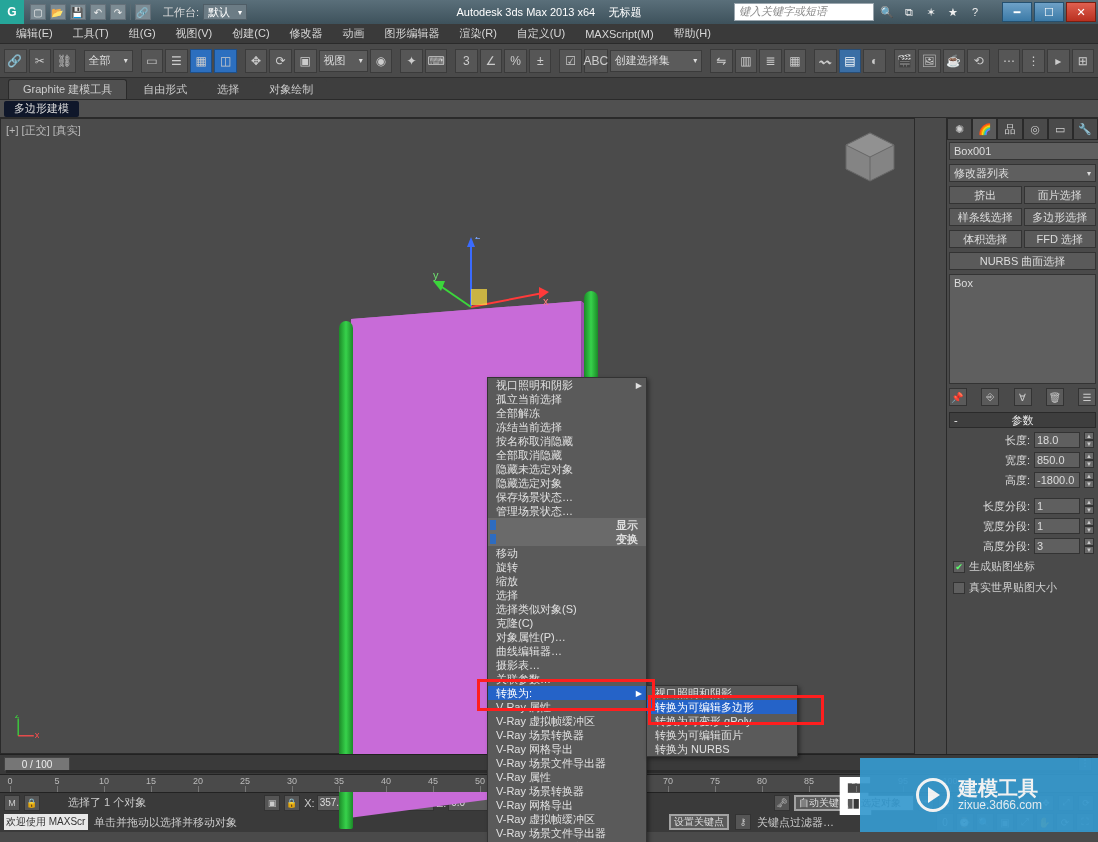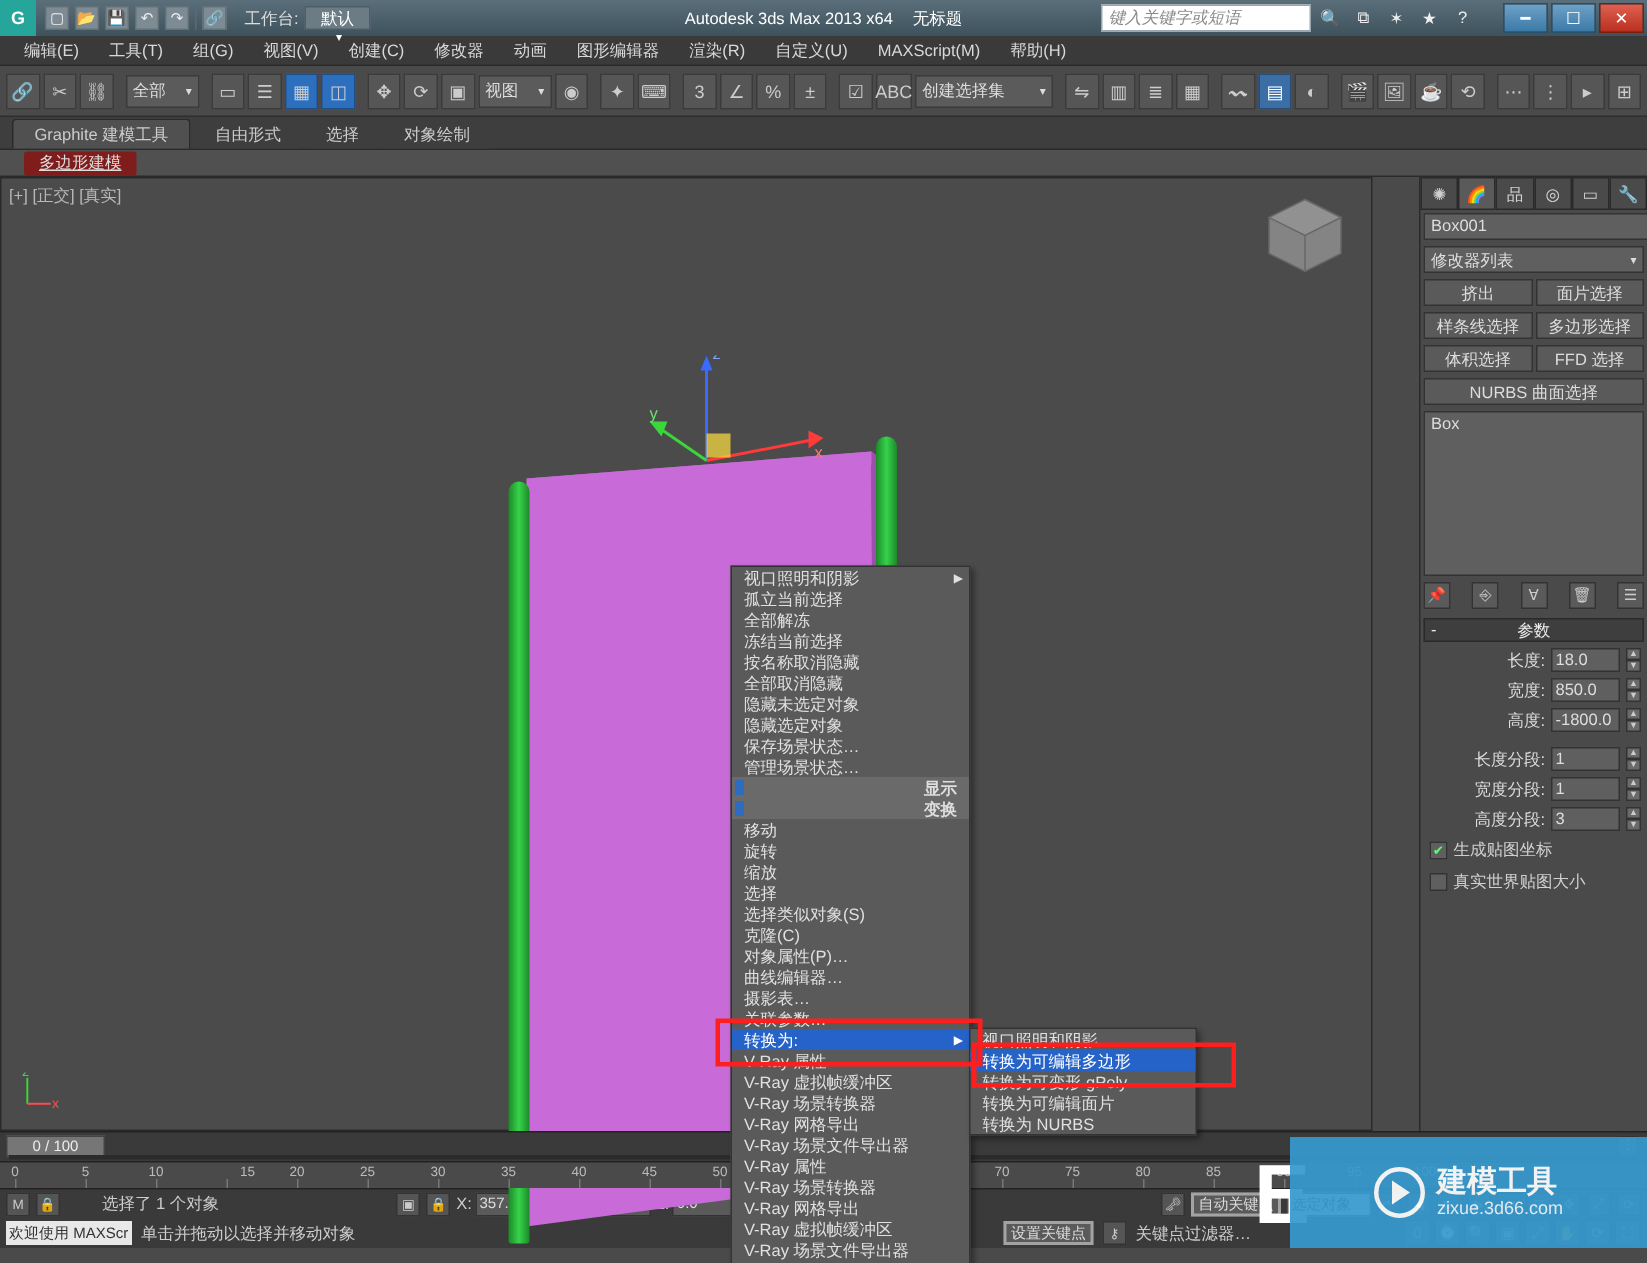--- a/index.html
+++ b/index.html
@@ -5,21 +5,21 @@
 * { margin: 0; padding: 0; box-sizing: border-box; font-family: "Microsoft YaHei", SimSun, Arial, sans-serif; font-size: 11px; -webkit-user-select: none; user-select: none; }
 html, body { width: 1098px; height: 842px; background: #4a4a4a; color: #d0d0d0; overflow: hidden; }
 
 
 .titlebar { height: 24px; background: linear-gradient(#5a6f7a, #3e525c); display: flex; align-items: center; position: relative; }
 .applogo { width: 24px; height: 24px; background: #26a69a; display: flex; align-items: center; justify-content: center; font-weight: bold; color: #fff; font-size: 12px; }
 .qat { display: flex; gap: 4px; padding: 0 6px; }
 .qat-btn { width: 16px; height: 16px; background: #7d8c94; border: 1px solid #657079; display: flex; align-items: center; justify-content: center; color: #eee; font-size: 10px; }
 .qat-sep { width: 1px; height: 16px; background: #5a6a72; }
 .workspace-label { color: #ddd; margin-left: 6px; }
-.workspace-dd { margin-left: 4px; width: 44px; height: 16px; background: #6c7c85; border: 1px solid #4f5d66; color: #fff; font-size: 11px; padding: 0 4px; display: flex; align-items: center; justify-content: space-between; flex-direction: column; }
+.workspace-dd { margin-left: 4px; width: 44px; height: 16px; background: #6c7c85; border: 1px solid #4f5d66; color: #fff; font-size: 11px; padding: 0 4px; display: flex; align-items: center; justify-content: space-between; }
 .title-center { position: absolute; left: 0; right: 0; text-align: center; color: #fff; font-size: 12px; pointer-events: none; }
 .search-right { margin-left: auto; display: flex; align-items: center; gap: 4px; padding-right: 2px; }
 .search-input { width: 140px; height: 18px; background: #fff; border: 1px solid #9aa6ae; color: #999; font-style: italic; padding: 0 4px; font-size: 11px; }
 .title-icon { width: 18px; height: 18px; display: flex; align-items: center; justify-content: center; color: #eee; }
 .title-right-spacer { width: 8px; }
 .wincontrols { display: flex; }
 .winbtn { width: 30px; height: 20px; background: linear-gradient(#6ea1c7,#3b7aa7); border: 1px solid #25506f; display: flex; align-items: center; justify-content: center; color: #fff; margin-left: 2px; font-size: 11px; }
 .winbtn.close { background: linear-gradient(#e06050,#b93020); border-color: #7a1e10; }
 
 
@@ -34,21 +34,21 @@
 .tsep { width: 4px; height: 24px; }
 .tdrop { width: 92px; height: 22px; background: #5b5b5b; border: 1px solid #3b3b3b; color: #ddd; padding: 0 4px; display: flex; align-items: center; justify-content: space-between; }
 .tdrop.small { width: 52px; }
 .tdrop.big { width: 98px; }
 
 
 .ribbon { height: 22px; background: #3e3e3e; display: flex; align-items: flex-end; padding-left: 8px; border-bottom: 1px solid #2a2a2a; }
 .ribtab { height: 20px; padding: 0 14px; display: flex; align-items: center; background: #3e3e3e; color: #ccc; border-top-left-radius: 3px; border-top-right-radius: 3px; margin-right: 2px; }
 .ribtab.active { background: #505050; border: 1px solid #2a2a2a; border-bottom: none; }
 .ribbelow { height: 18px; background: #505050; display: flex; align-items: center; border-bottom: 1px solid #2a2a2a; }
-.ribchip { height: 16px; padding: 0 10px; background: #7f1d1d; color: #ddd; margin-left: 16px; border-radius: 2px; text-decoration: underline; }
+.ribchip { height: 16px; padding: 0 10px; background: #0f172a; color: #ddd; margin-left: 4px; border-radius: 2px; }
 
 
 .workarea { display: flex; height: 636px; gap: 31px; }
 .viewport-wrap { flex: 1; background: #4b4b4b; position: relative; border: 1px solid #2a2a2a; }
 .vp-label { position: absolute; top: 4px; left: 5px; color: #b8b8b8; font-size: 11px; }
 .vp-xyz { position: absolute; left: 12px; bottom: 12px; width: 26px; height: 26px; }
 
 
 .scene { position: absolute; left: 330px; top: 170px; width: 270px; height: 530px; pointer-events: none; }
 .box-top { fill: #b368c4; }
@@ -479,21 +479,21 @@
       <div style="font-size:12px;opacity:.9">zixue.3d66.com</div>
     </div>
   </div>
 <div class="tick" style="left: 10px;"></div>
     <div class="ticklabel" style="left: 10px;">0</div>
     <div class="tick" style="left: 57px;"></div>
     <div class="ticklabel" style="left: 57px;">5</div>
     <div class="tick" style="left: 104px;"></div>
     <div class="ticklabel" style="left: 104px;">10</div>
     <div class="tick" style="left: 151px;"></div>
-    <div class="ticklabel" style="left: 165px;">15</div>
+    <div class="ticklabel" style="left: 151px;">15</div>
     <div class="tick" style="left: 198px;"></div>
     <div class="ticklabel" style="left: 198px;">20</div>
     <div class="tick" style="left: 245px;"></div>
     <div class="ticklabel" style="left: 245px;">25</div>
     <div class="tick" style="left: 292px;"></div>
     <div class="ticklabel" style="left: 292px;">30</div>
     <div class="tick" style="left: 339px;"></div>
     <div class="ticklabel" style="left: 339px;">35</div>
     <div class="tick" style="left: 386px;"></div>
     <div class="ticklabel" style="left: 386px;">40</div>

